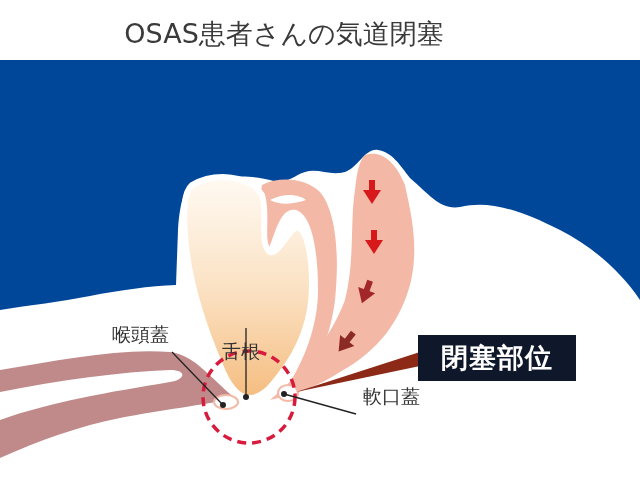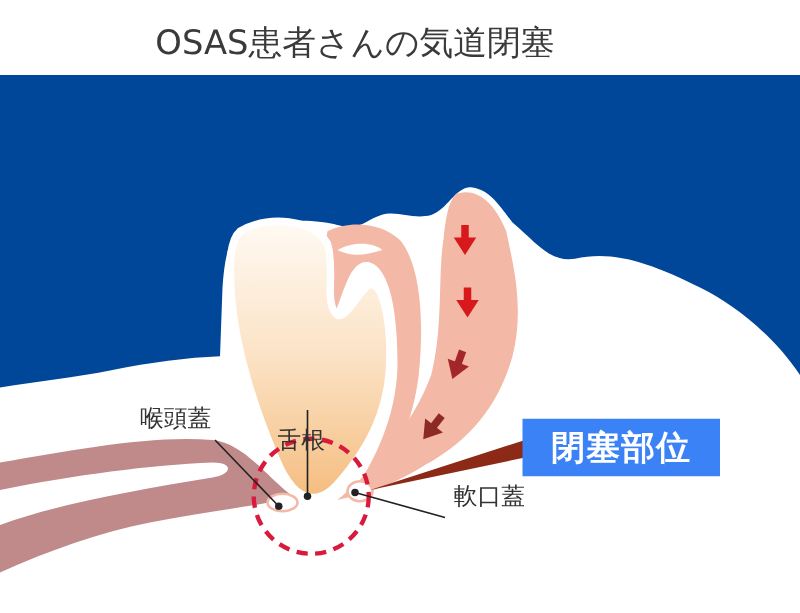--- a/index.html
+++ b/index.html
@@ -6,21 +6,21 @@
   body { width:640px; height:490px; overflow:hidden; position:relative; font-family:"DejaVu Sans", sans-serif; }
   .title {
     position:absolute; left:0; top:16px; width:568px; text-align:center;
     font-size:27px; color:#3a3a3a; letter-spacing:0px; font-weight:normal;
     font-family:"DejaVu Sans", sans-serif;
   }
   svg.illus { position:absolute; left:0; top:0; }
   .label { position:absolute; font-size:19px; color:#333333; font-family:"DejaVu Sans", sans-serif; white-space:nowrap; }
   .callout {
     position:absolute; left:418px; top:335px; width:158px; height:46px;
-    background:#3b82f6; color:#ffffff; font-weight:bold; font-size:27px;
+    background:#0f172a; color:#ffffff; font-weight:bold; font-size:27px;
     display:flex; align-items:center; justify-content:center; letter-spacing:1px;
     font-family:Liberation Serif, serif;
   }
 </style>
 </head>
 <body>
 
 <div class="title">OSAS患者さんの気道閉塞</div>
 
 <svg class="illus" width="640" height="490" viewBox="0 0 640 490">

